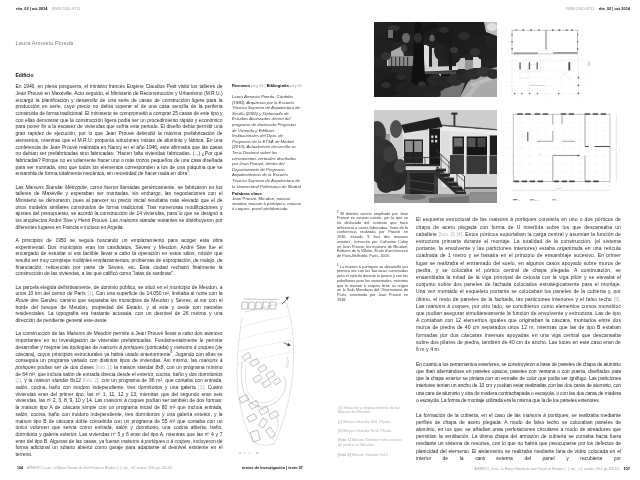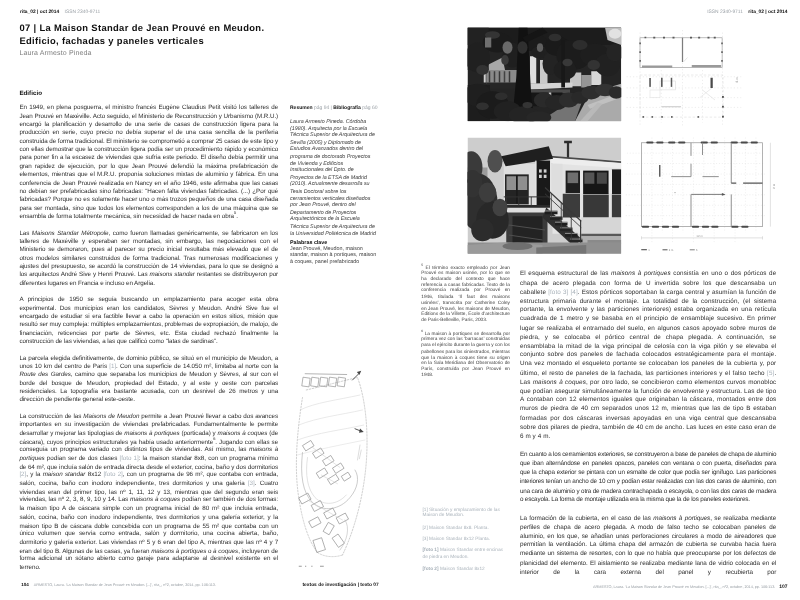--- a/index.html
+++ b/index.html
@@ -21,21 +21,20 @@
   .sup{font-size:3.2px;vertical-align:super;line-height:0;}
 </style>
 </head>
 <body>
 <div id="page">
 
   <div class="abs" style="left:16px;top:6.2px;font-size:3.9px;color:#111;font-weight:bold;">rita_02 | oct 2014<span style="font-weight:normal;color:#9aa0a6;">&nbsp;&nbsp;&nbsp;&nbsp;ISSN 2340-9711</span></div>
 
   <div class="abs" style="right:10px;top:6.2px;font-size:3.9px;color:#9aa0a6;">ISSN 2340-9711&nbsp;&nbsp;&nbsp;&nbsp;<span style="font-weight:bold;color:#111;">rita_02 | oct 2014</span></div>
 
-  <div class="abs" style="left:15.5px;top:18px;font-size:7.5px;line-height:9.6px;font-weight:bold;color:#101010;letter-spacing:0.28px;">07 | La Maison Standar de Jean Prouvé en Meudon.<br>Edificio, fachadas y paneles verticales</div>
 
   <div class="abs" style="left:15.5px;top:39.5px;font-size:5.6px;color:#7d7d7d;letter-spacing:0.12px;">Laura Armesto Pineda</div>
 
   <div class="abs" style="left:15.5px;top:71.8px;font-size:5px;font-weight:bold;color:#111;">Edificio</div>
 
   <div id="lcol" class="abs body-col" style="left:15.5px;top:83.2px;width:207px;">
     <p>En 1949, en plena posguerra, el ministro francés Eugène Claudius Petit visitó los talleres de Jean Prouvé en Maxéville. Acto seguido, el Ministerio de Reconstrucción y Urbanismo (M.R.U.) encargó la planificación y desarrollo de una serie de casas de construcción ligera para la producción en serie, cuyo precio no debía superar el de una casa sencilla de la periferia construida de forma tradicional. El ministerio se comprometió a comprar 25 casas de este tipo y con ellas demostrar que la construcción ligera podía ser un procedimiento rápido y económico para poner fin a la escasez de viviendas que sufría este periodo. El diseño debía permitir una gran rapidez de ejecución, por lo que Jean Prouvé defendió la máxima prefabricación de elementos, mientras que el M.R.U. proponía soluciones mixtas de aluminio y fábrica. En una conferencia de Jean Prouvé realizada en Nancy en el año 1946, este afirmaba que las casas no debían ser prefabricadas sino fabricadas: “Hacen falta viviendas fabricadas. (...) ¿Por qué fabricadas? Porque no es solamente hacer uno o más trozos pequeños de una casa diseñada para ser montada, sino que todos los elementos corresponden a los de una máquina que se ensambla de forma totalmente mecánica, sin necesidad de hacer nada en obra<span class="sup">5</span>.</p>
     <p>Las <span class="it">Maisons Standar Métropole</span>, como fueron llamadas genéricamente, se fabricaron en los talleres de Maxéville y esperaban ser montadas, sin embargo, las negociaciones con el Ministerio se demoraron, pues al parecer su precio inicial resultaba más elevado que el de otros modelos similares construidos de forma tradicional. Tras numerosas modificaciones y ajustes del presupuesto, se acordó la construcción de 14 viviendas, para lo que se designó a los arquitectos André Sive y Henri Prouvé. Las <span class="it">maisons standar</span> restantes se distribuyeron por diferentes lugares en Francia e incluso en Argelia.</p>
     <p>A principios de 1950 se seguía buscando un emplazamiento para acoger esta obra experimental. Dos municipios eran los candidatos, Sèvres y Meudon. André Sive fue el encargado de estudiar si era factible llevar a cabo la operación en estos sitios, misión que resultó ser muy compleja: múltiples emplazamientos, problemas de expropiación, de malojo, de financiación, reticencias por parte de Sèvres, etc. Esta ciudad rechazó finalmente la construcción de las viviendas, a las que calificó como “latas de sardinas”.</p>
     <p>La parcela elegida definitivamente, de dominio público, se situó en el municipio de Meudon, a unos 10 km del centro de París <span class="ref">[1]</span>. Con una superficie de 14.050 m², limitaba al norte con la <span class="it">Route des Gardes</span>, camino que separaba los municipios de Meudon y Sèvres, al sur con el borde del bosque de Meudon, propiedad del Estado, y al este y oeste con parcelas residenciales. La topografía era bastante acusada, con un desnivel de 26 metros y una dirección de pendiente general este-oeste.</p>

